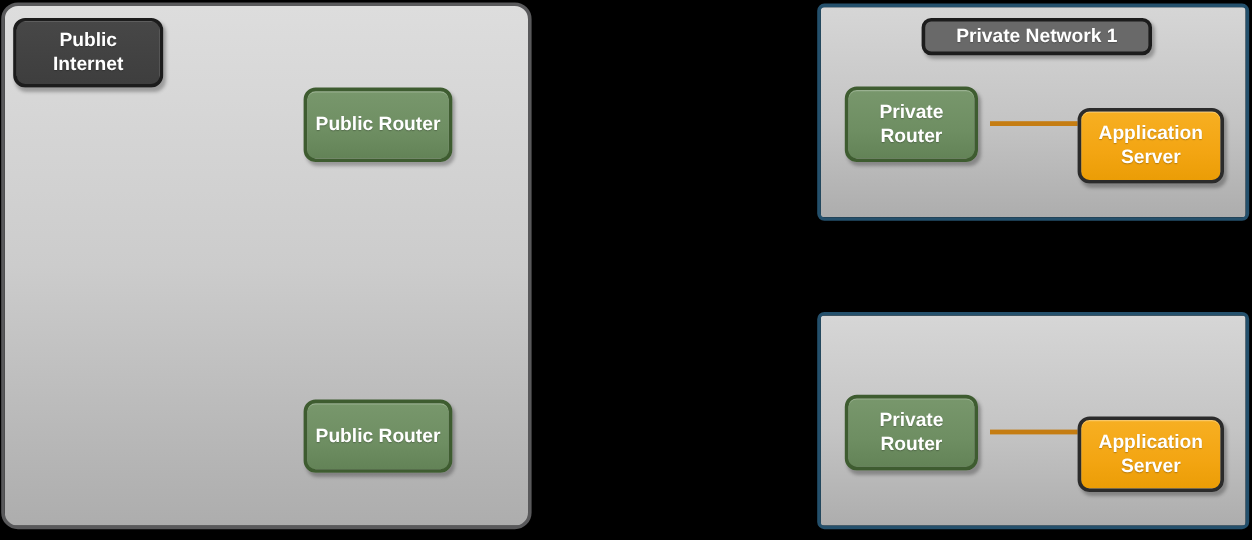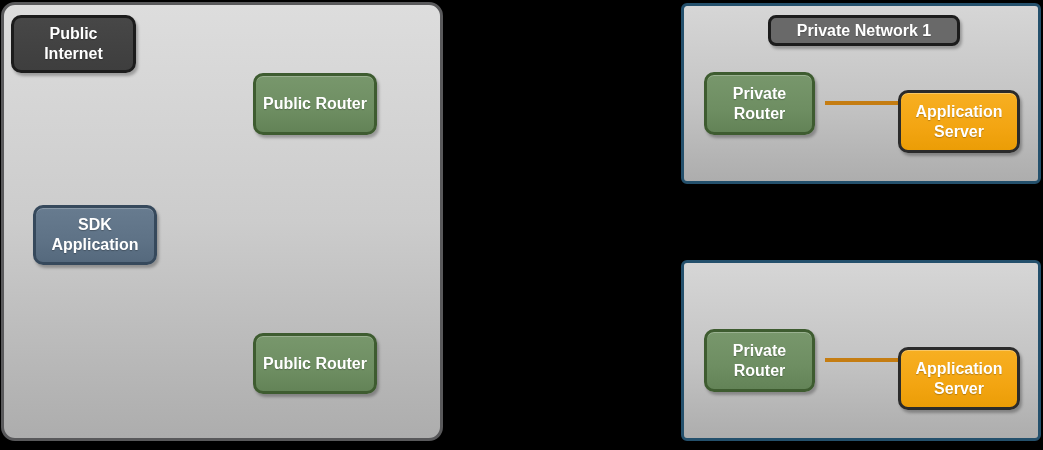--- a/index.html
+++ b/index.html
@@ -106,23 +106,20 @@
 
 <div class="canvas">
 
   <section class="panel public-panel">
     <div class="node node-internet">
       <span class="label">Public Internet</span>
     </div>
     <div class="node node-router pos-router-top">
       <span class="label">Public Router</span>
     </div>
-    <div class="node node-sdk">
-      <span class="label">SDK Application</span>
-    </div>
     <div class="node node-router pos-router-bottom">
       <span class="label">Public Router</span>
     </div>
   </section>
 
   <section class="panel private-panel pn1">
     <div class="node node-title">
       <span class="label">Private Network 1</span>
     </div>
     <div class="node node-router pos-private-router">

